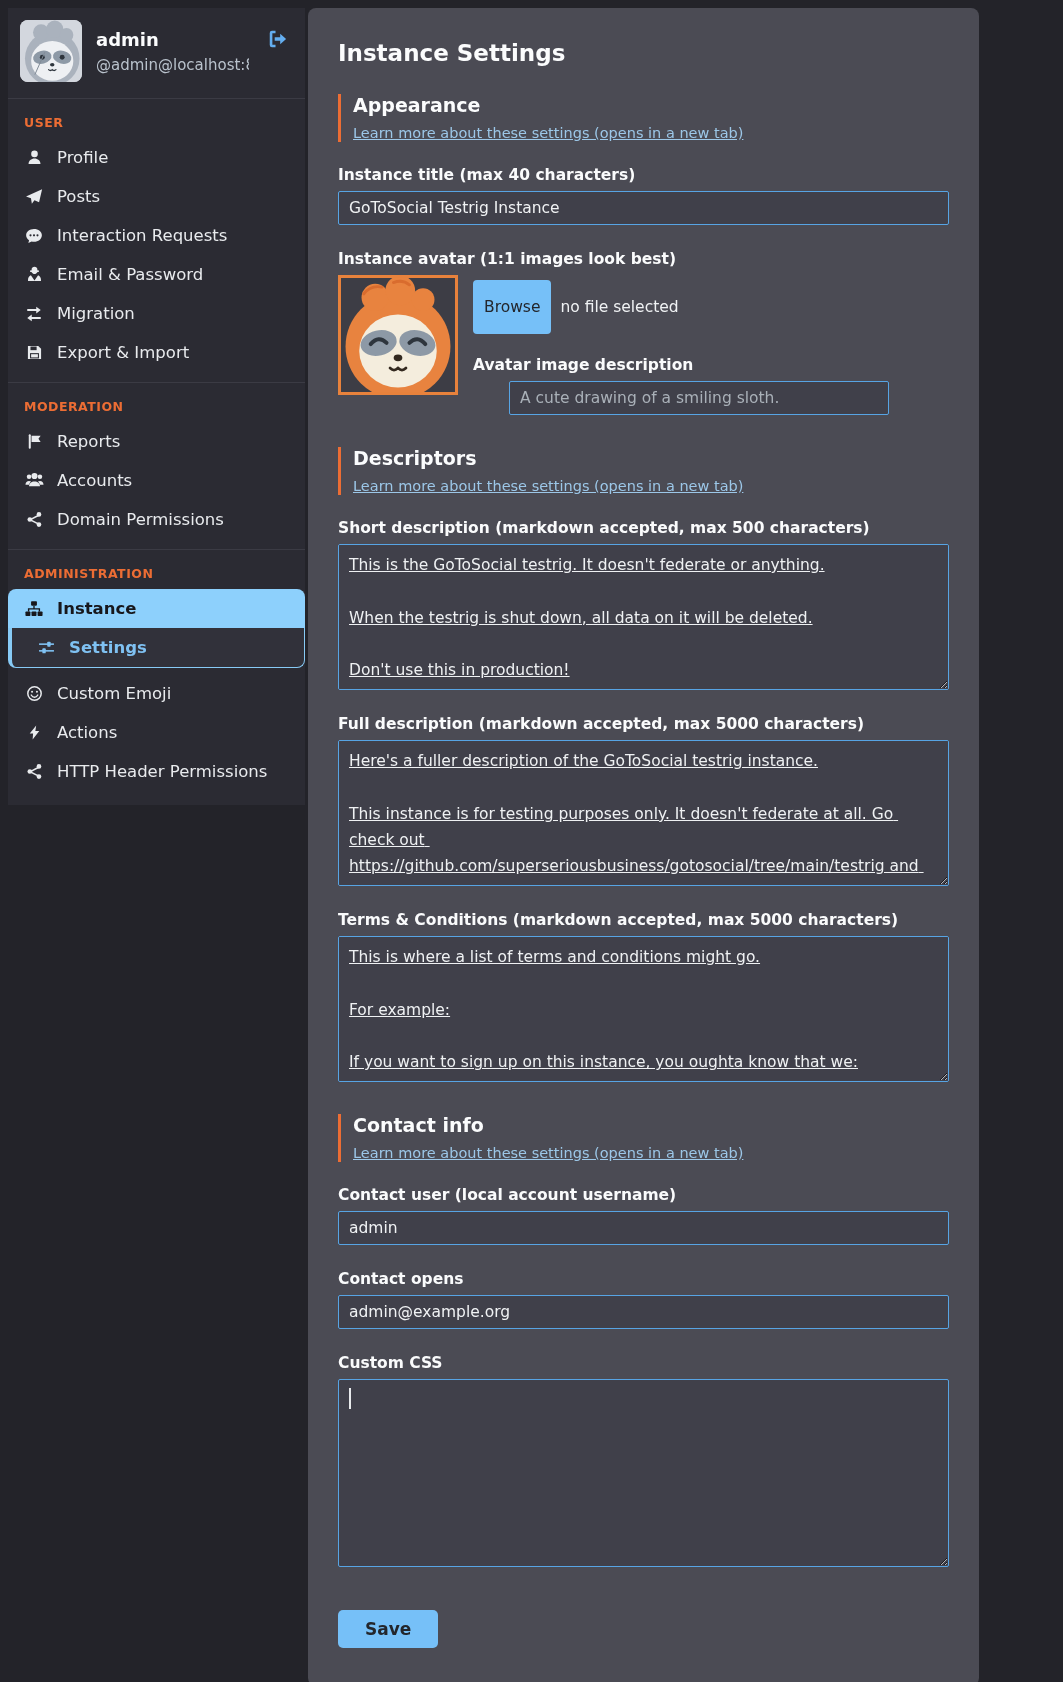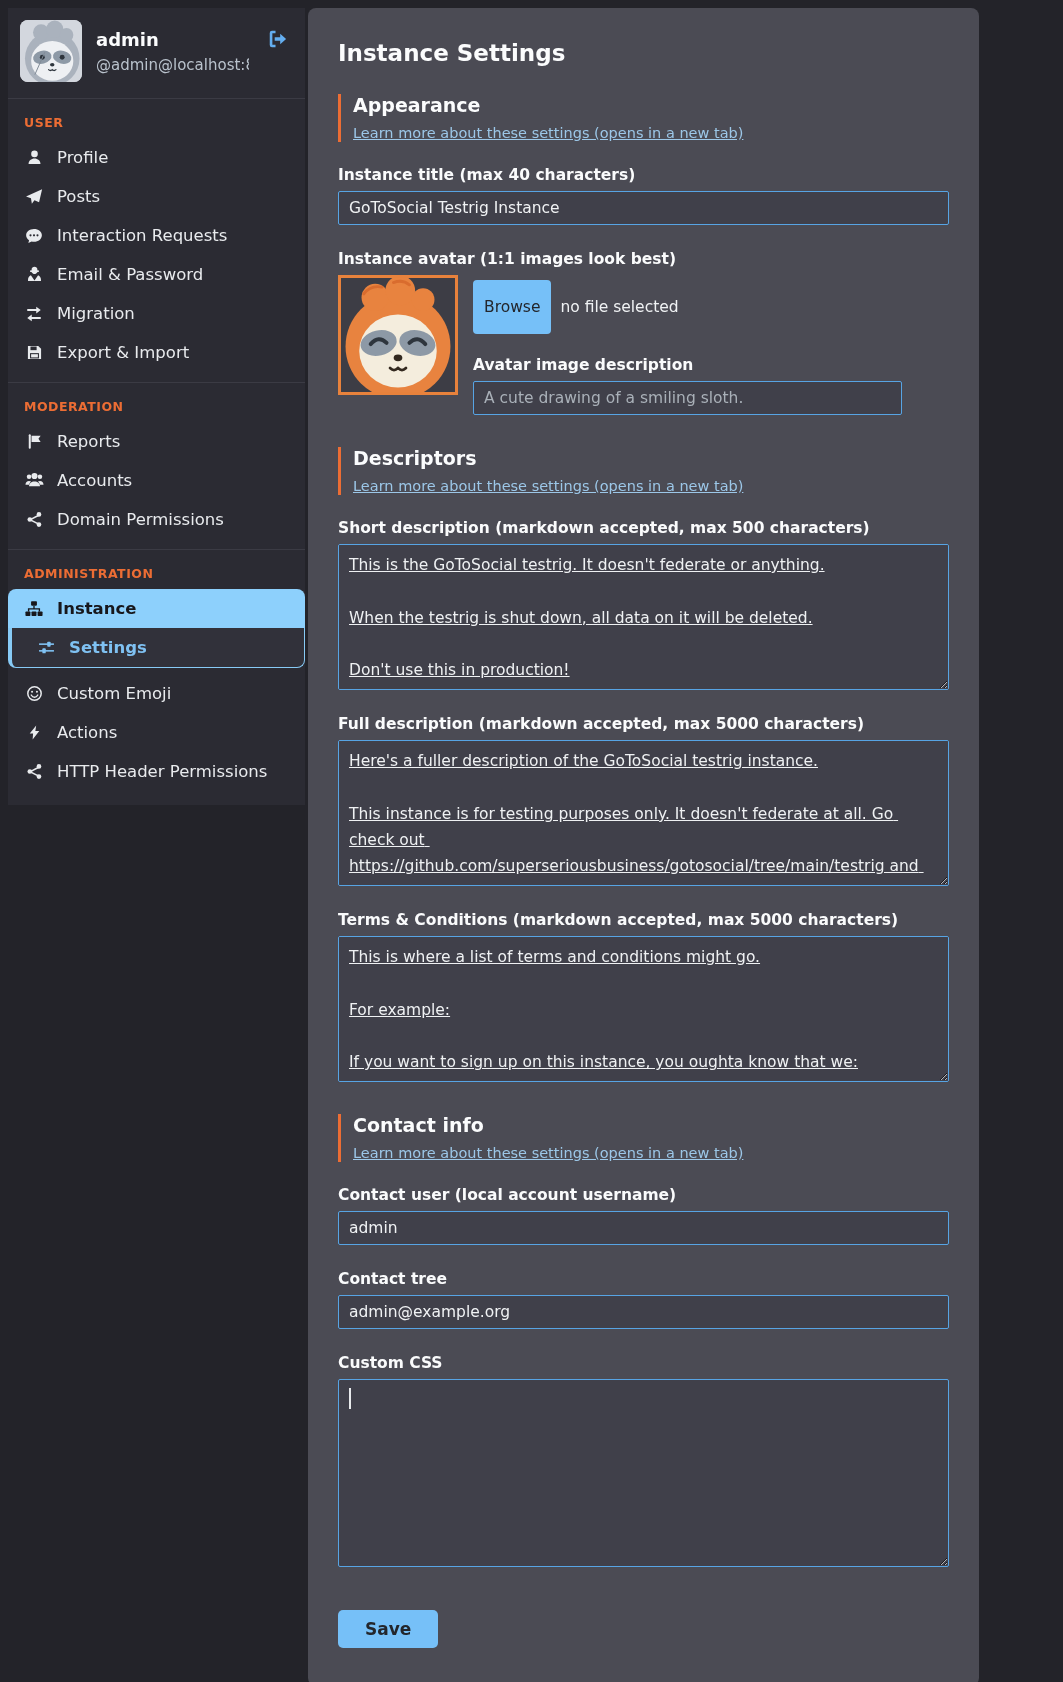--- a/index.html
+++ b/index.html
@@ -81,21 +81,21 @@
   }
   .file-col { padding-top:5px; flex:1; }
   .browse-row { display:flex; align-items:center; gap:9px; }
   .btn {
     background:#76c0f8; color:#23262c; border:none; border-radius:4px;
     font-family:inherit; cursor:pointer;
   }
   .browse-btn { font-size:15.5px; padding:18px 11px; }
   .file-status { font-size:15.5px; color:#f0f2f4; }
   .desc-label { margin-top:22px; }
-  .desc-input { width:429px; }
+  .desc-input { width:380px;margin-left:36px; }
 
   .css-wrap { position:relative; }
   .caret { position:absolute; left:11px; top:9px; width:2px; height:21px; background:#e8eaec; }
 
   .save-btn { font-size:17px; font-weight:700; padding:9px 27px; margin-top:18px; border-radius:5px; }
 </style>
 </head>
 <body>
 
 <div class="layout">
@@ -368,21 +368,21 @@
       <h2>Contact info</h2>
       <a class="learn-link">Learn more about these settings (opens in a new tab)</a>
     </div>
 
     <div class="field">
       <label class="field-label">Contact user (local account username)</label>
       <input class="text-input" type="text" value="admin" style="">
     </div>
 
     <div class="field">
-      <label class="field-label">Contact tree</label>
+      <label class="field-label">Contact opens</label>
       <input class="text-input" type="text" value="admin@example.org" style="">
     </div>
 
     <div class="field">
       <label class="field-label">Custom CSS</label>
       <div class="css-wrap">
         <textarea class="ta-css" style=""></textarea>
         <div class="caret"></div>
       </div>
     </div>

